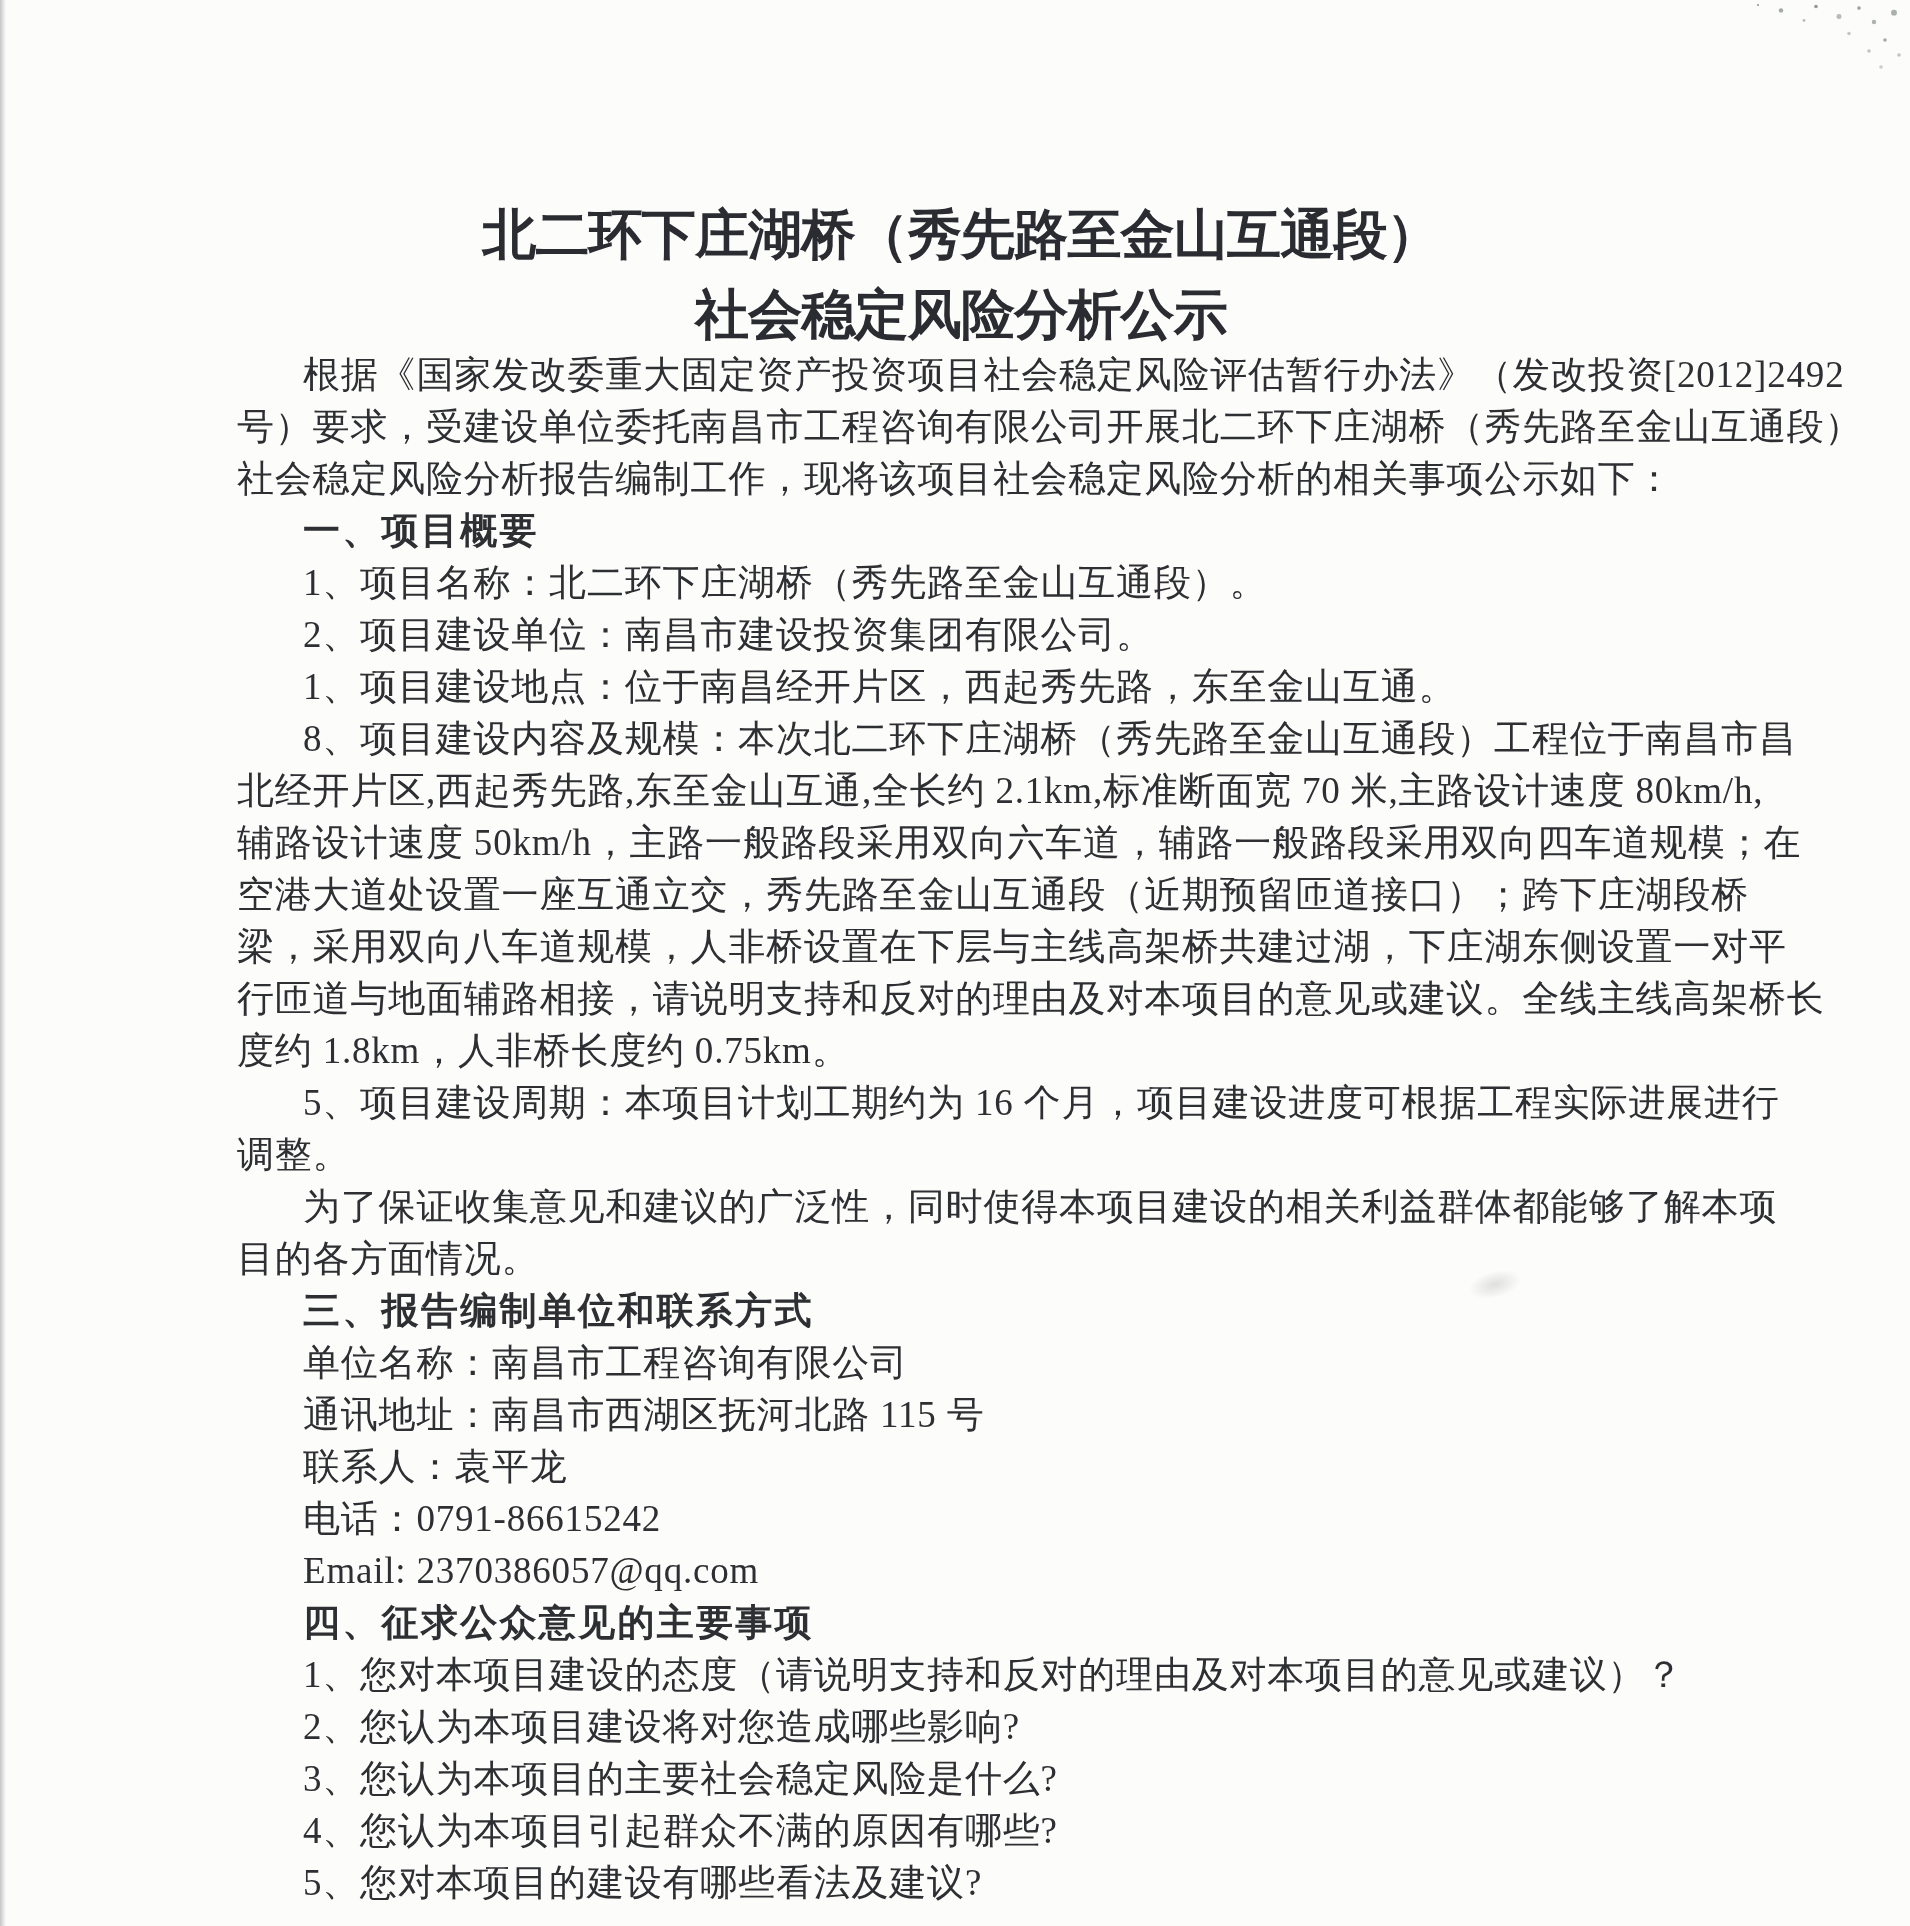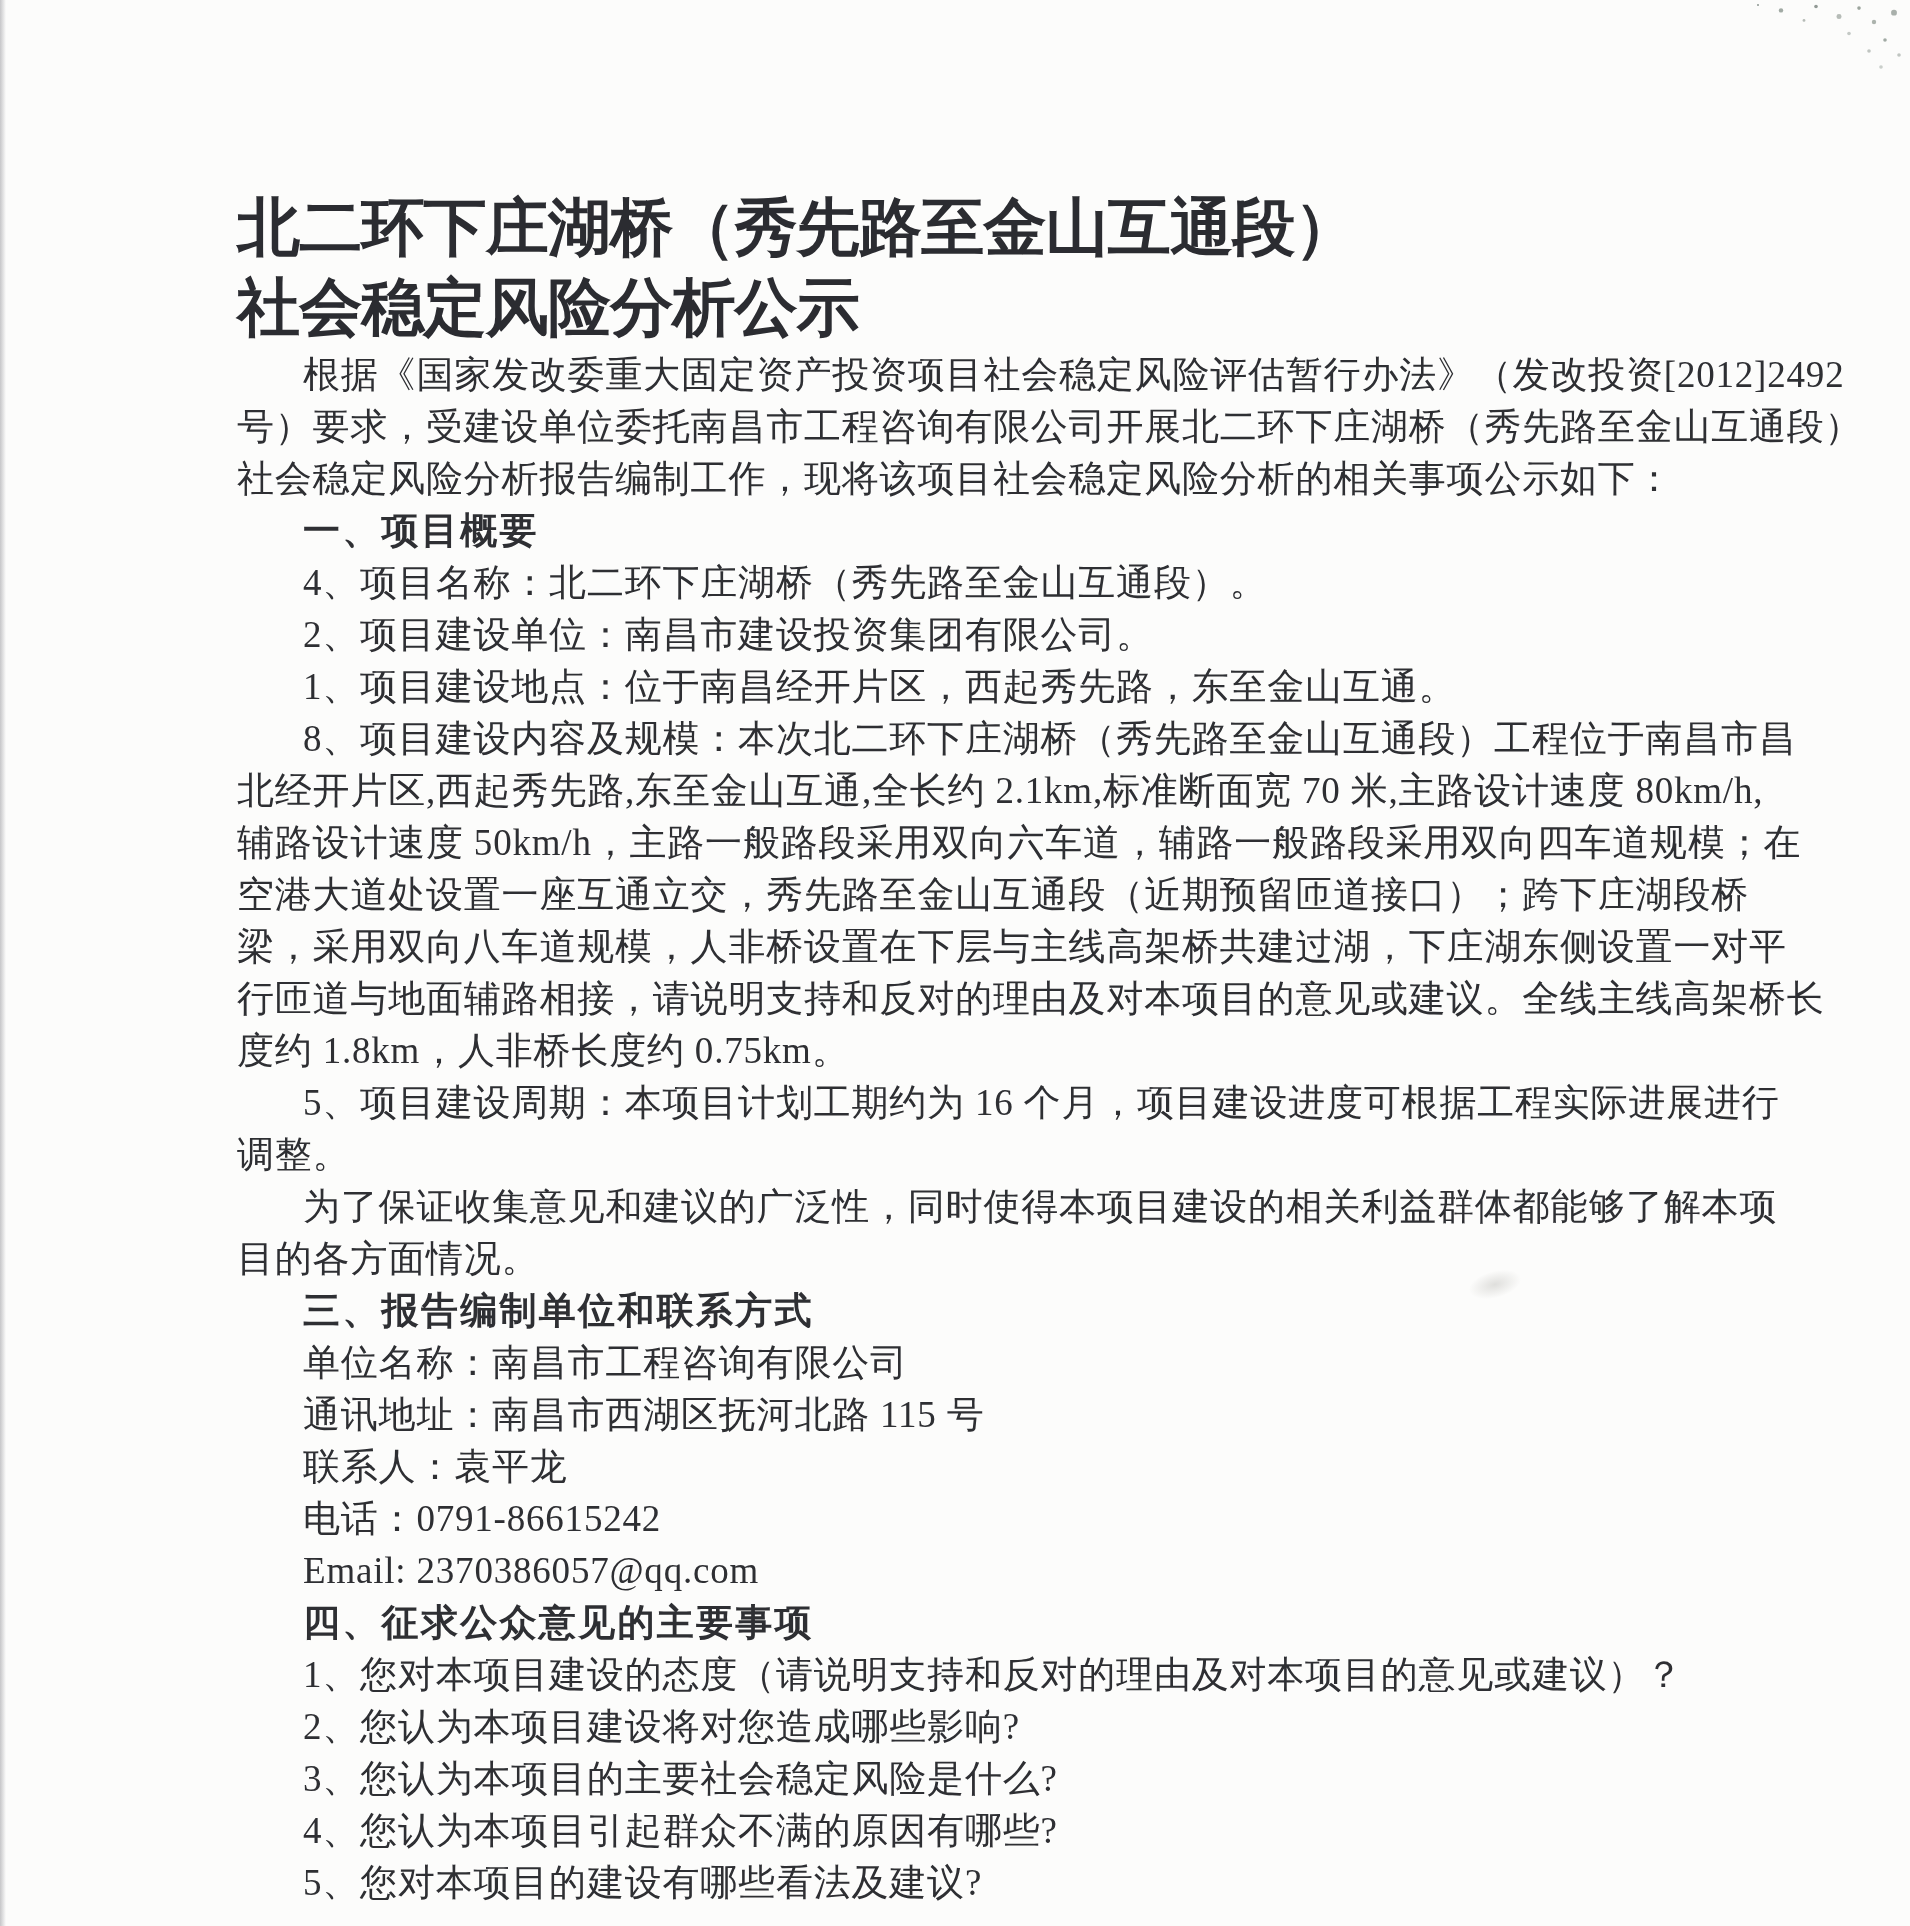--- a/index.html
+++ b/index.html
@@ -33,22 +33,22 @@
       111px 46px 0 0.8px rgba(52,70,58,.3),
       91px 28.5px 0 0.8px rgba(52,70,58,.28),
       46px 15.4px 0 0.4px rgba(52,70,58,.35);
   }
   .smudge{
     position:absolute;left:1468px;top:1271px;width:54px;height:27px;border-radius:50%;
     background:radial-gradient(ellipse at center, rgba(120,118,110,.22), rgba(120,118,110,0) 70%);
     transform:rotate(-15deg);
   }
   .title-block{
-    position:absolute;left:237px;top:188px;width:1448px;
-    text-align:left;font-weight:bold;font-size:63px;line-height:80px;
+    position:absolute;left:237px;top:195px;width:1448px;
+    text-align:center;font-weight:bold;font-size:54px;line-height:80px;
     letter-spacing:-0.8px;color:#2b2c31;
   }
   .content{
     position:absolute;left:237px;top:349px;width:1456px;
     font-size:37px;line-height:52px;letter-spacing:0.8px;
   }
   .line{height:52px;white-space:nowrap;}
   .in{text-indent:66px;}
   .h{font-weight:bold;letter-spacing:2.3px;}
 </style>
@@ -64,21 +64,21 @@
   <div class="title-block">
     <div>北二环下庄湖桥（秀先路至金山互通段）</div>
     <div>社会稳定风险分析公示</div>
   </div>
 
   <div class="content">
     <div class="line in">根据《国家发改委重大固定资产投资项目社会稳定风险评估暂行办法》（发改投资[2012]2492</div>
     <div class="line">号）要求，受建设单位委托南昌市工程咨询有限公司开展北二环下庄湖桥（秀先路至金山互通段）</div>
     <div class="line">社会稳定风险分析报告编制工作，现将该项目社会稳定风险分析的相关事项公示如下：</div>
     <div class="line in h">一、项目概要</div>
-    <div class="line in">4、项目名称：北二环下庄湖桥（秀先路至金山互通段）。</div>
+    <div class="line in">1、项目名称：北二环下庄湖桥（秀先路至金山互通段）。</div>
     <div class="line in">2、项目建设单位：南昌市建设投资集团有限公司。</div>
     <div class="line in">1、项目建设地点：位于南昌经开片区，西起秀先路，东至金山互通。</div>
     <div class="line in">8、项目建设内容及规模：本次北二环下庄湖桥（秀先路至金山互通段）工程位于南昌市昌</div>
     <div class="line">北经开片区,西起秀先路,东至金山互通,全长约 2.1km,标准断面宽 70 米,主路设计速度 80km/h,</div>
     <div class="line">辅路设计速度 50km/h，主路一般路段采用双向六车道，辅路一般路段采用双向四车道规模；在</div>
     <div class="line">空港大道处设置一座互通立交，秀先路至金山互通段（近期预留匝道接口）；跨下庄湖段桥</div>
     <div class="line">梁，采用双向八车道规模，人非桥设置在下层与主线高架桥共建过湖，下庄湖东侧设置一对平</div>
     <div class="line">行匝道与地面辅路相接，请说明支持和反对的理由及对本项目的意见或建议。全线主线高架桥长</div>
     <div class="line">度约 1.8km，人非桥长度约 0.75km。</div>
     <div class="line in">5、项目建设周期：本项目计划工期约为 16 个月，项目建设进度可根据工程实际进展进行</div>

